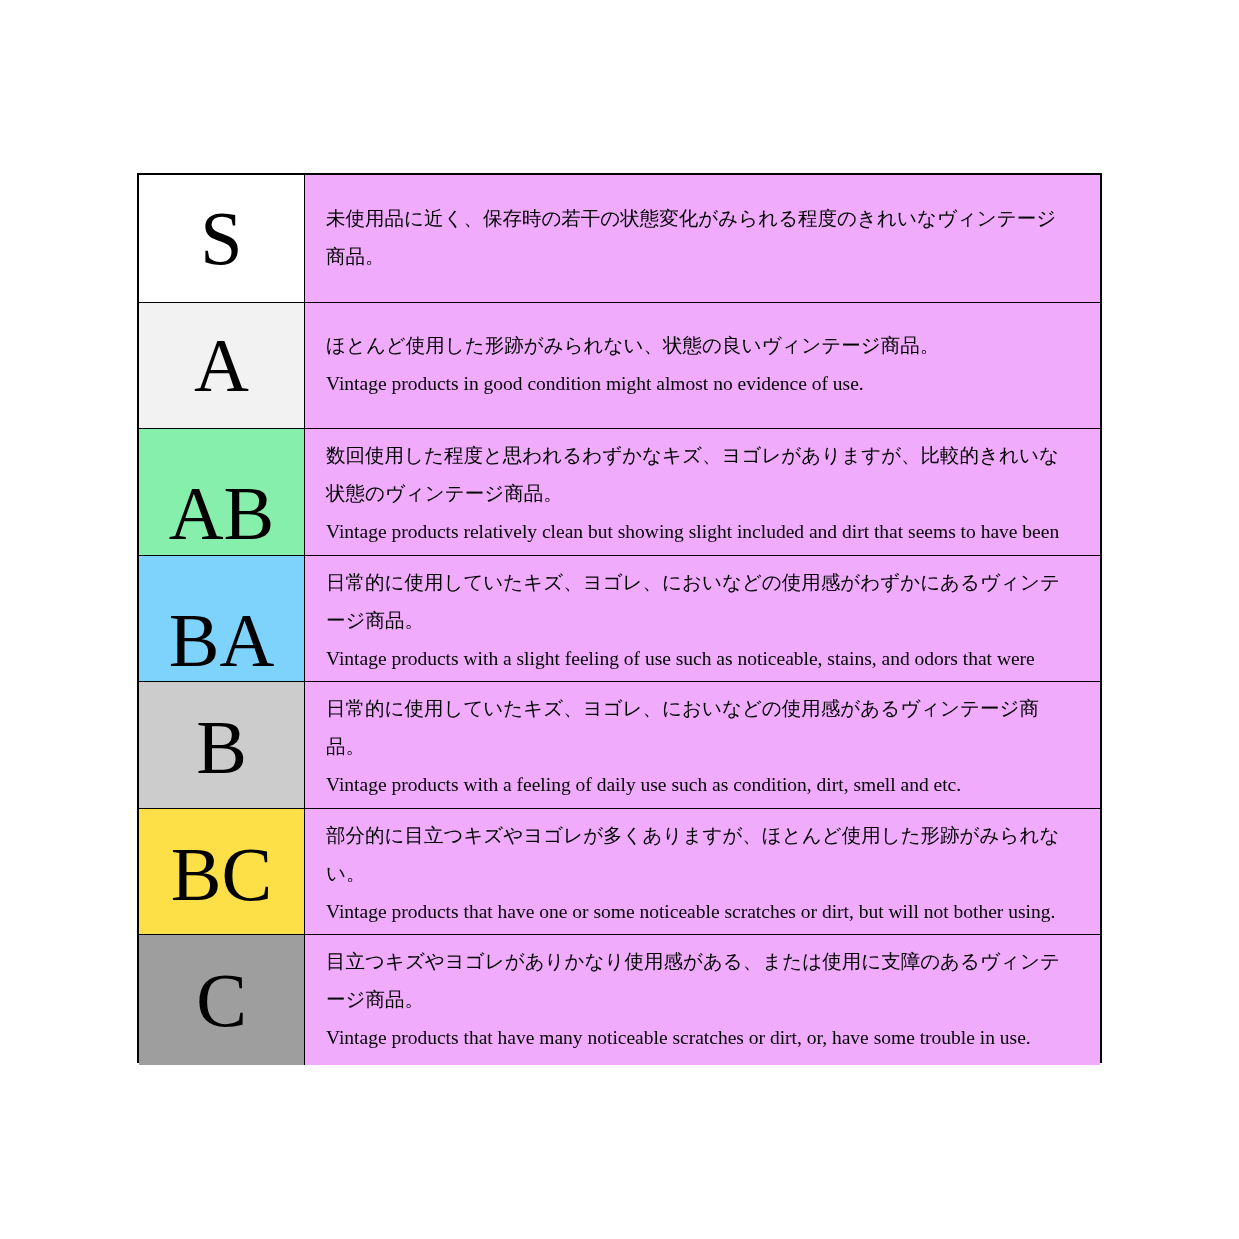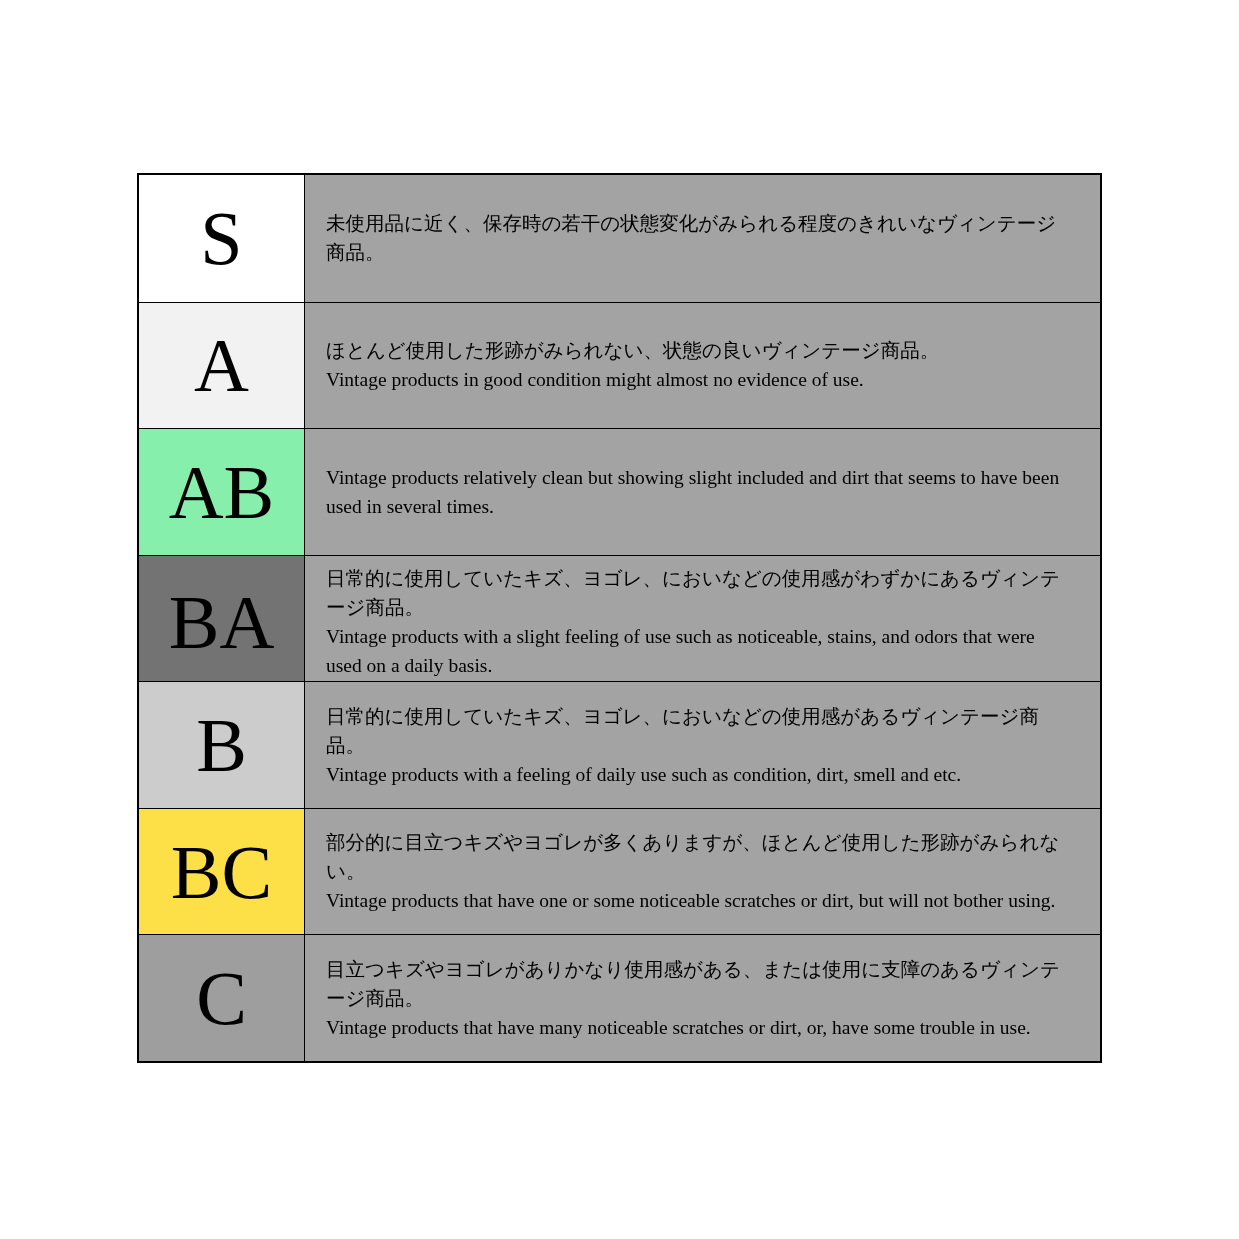--- a/index.html
+++ b/index.html
@@ -38,27 +38,27 @@
   .grade-cell {
     border-right: 1px solid #000000;
     display: flex;
     align-items: center;
     justify-content: center;
     font-size: 76px;
     line-height: 1;
     color: #000000;
   }
   .desc-cell {
-    background: #a3a3a3;
+    background: #f0abfc;
     display: flex;
     flex-direction: column;
     justify-content: center;
     padding: 8px 30px 8px 21px;
     font-size: 19.5px;
-    line-height: 29px;
+    line-height: 38px;
     color: #000000;
   }
   .desc-jp, .desc-en {
     margin: 0;
   }
 </style>
 </head>
 <body>
 
 <div class="grade-table">
@@ -80,26 +80,27 @@
       <p class="desc-jp">ほとんど使用した形跡がみられない、状態の良いヴィンテージ商品。</p>
       <p class="desc-en">Vintage products in good condition might almost no evidence of use.</p>
     </div>
   </div>
 
   <div class="grade-row">
     <div class="grade-cell" style="background-color: #86efac;">
       <span>AB</span>
     </div>
     <div class="desc-cell">
+      <p class="desc-jp">数回使用した程度と思われるわずかなキズ、ヨゴレがありますが、比較的きれいな状態のヴィンテージ商品。</p>
       <p class="desc-en">Vintage products relatively clean but showing slight included and dirt that seems to have been used in several times.</p>
     </div>
   </div>
 
   <div class="grade-row">
-    <div class="grade-cell" style="background-color: #737373; align-items: center;">
+    <div class="grade-cell" style="background-color: #7dd3fc; align-items: center;">
       <span>BA</span>
     </div>
     <div class="desc-cell">
       <p class="desc-jp">日常的に使用していたキズ、ヨゴレ、においなどの使用感がわずかにあるヴィンテージ商品。</p>
       <p class="desc-en">Vintage products with a slight feeling of use such as noticeable, stains, and odors that were used on a daily basis.</p>
     </div>
   </div>
 
   <div class="grade-row">
     <div class="grade-cell" style="background-color: rgb(204, 204, 204);">

